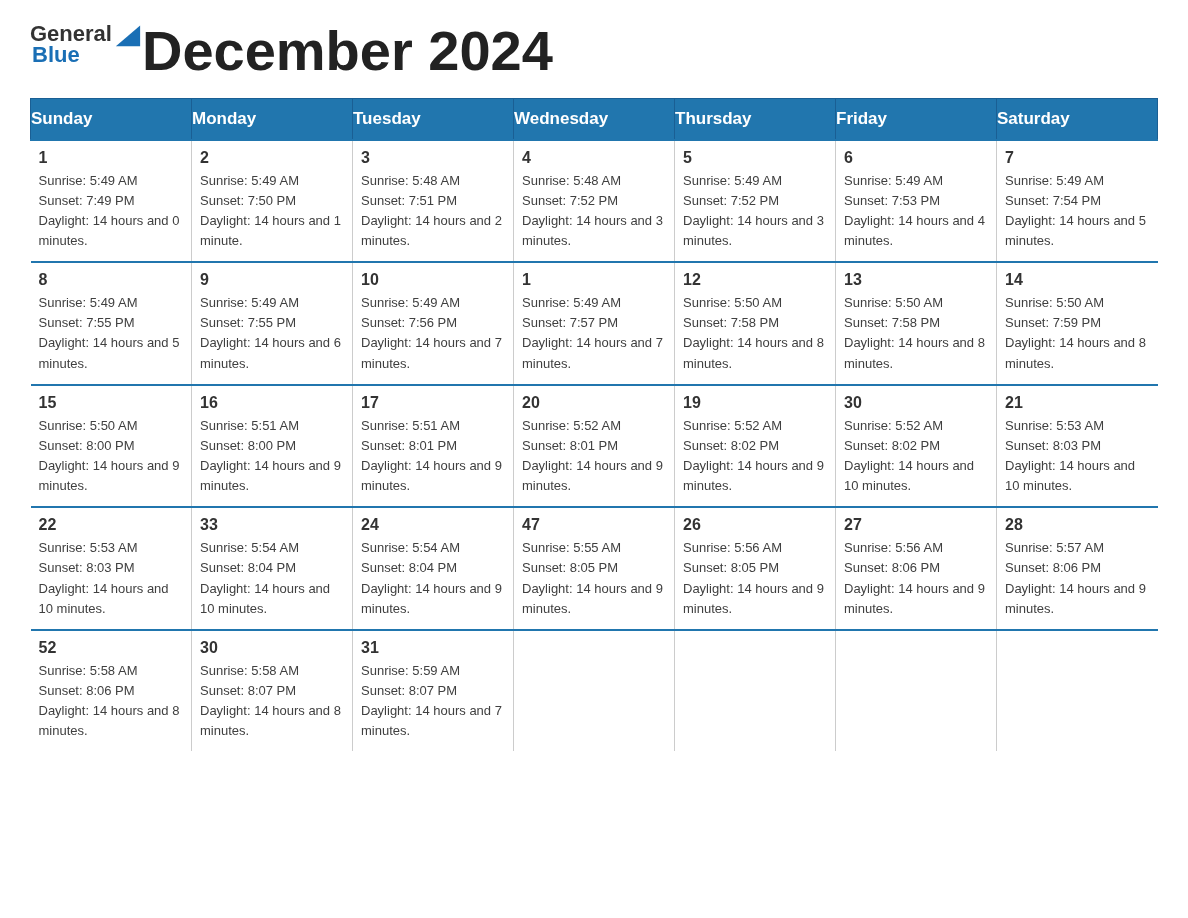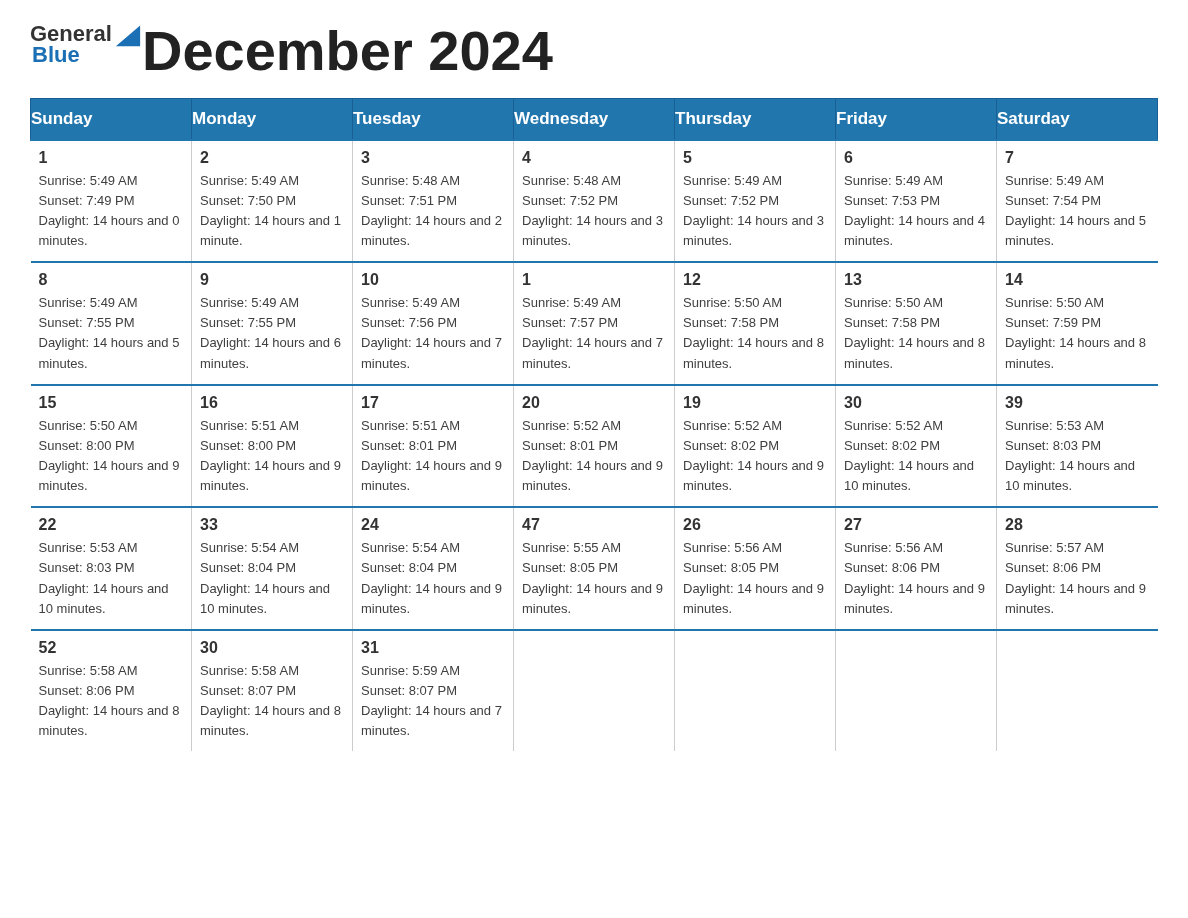--- a/index.html
+++ b/index.html
@@ -203,21 +203,21 @@
       </td>
         <td>
         <span class="day-num">19</span>
         <span class="day-info">Sunrise: 5:52 AM<br>Sunset: 8:02 PM<br>Daylight: 14 hours and 9 minutes.</span>
       </td>
         <td>
         <span class="day-num">30</span>
         <span class="day-info">Sunrise: 5:52 AM<br>Sunset: 8:02 PM<br>Daylight: 14 hours and 10 minutes.</span>
       </td>
         <td>
-        <span class="day-num">39</span>
+        <span class="day-num">21</span>
         <span class="day-info">Sunrise: 5:53 AM<br>Sunset: 8:03 PM<br>Daylight: 14 hours and 10 minutes.</span>
       </td>
       </tr>
       <tr>
         <td>
         <span class="day-num">22</span>
         <span class="day-info">Sunrise: 5:53 AM<br>Sunset: 8:03 PM<br>Daylight: 14 hours and 10 minutes.</span>
       </td>
         <td>
         <span class="day-num">33</span>

